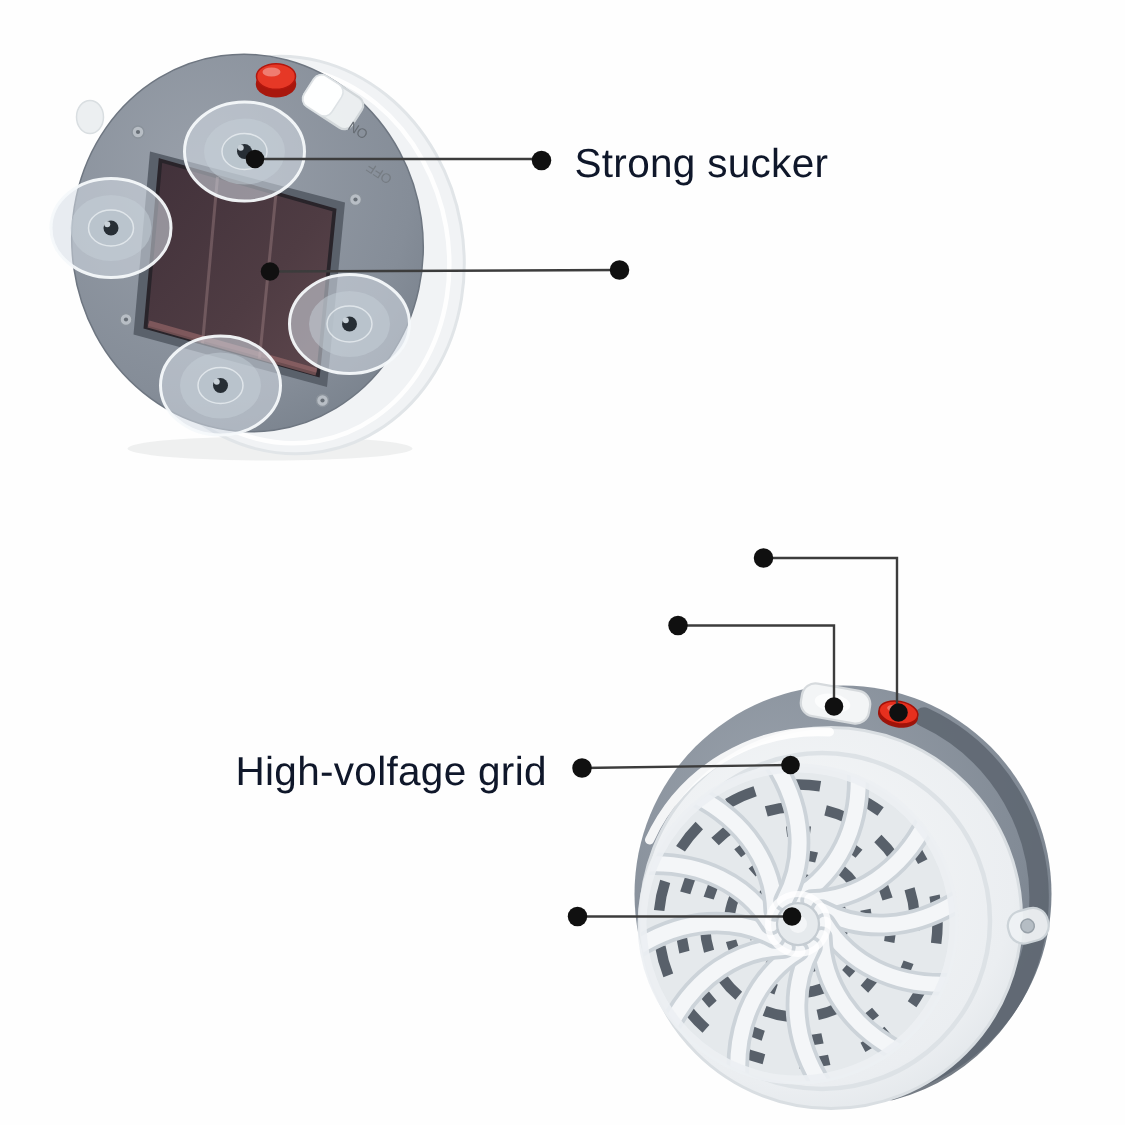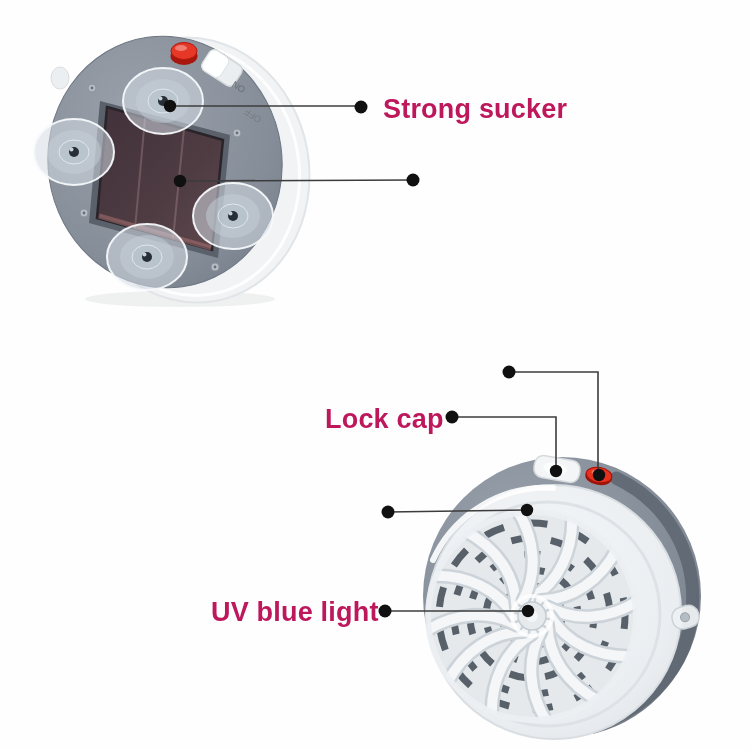--- a/index.html
+++ b/index.html
@@ -1,20 +1,20 @@
 <!DOCTYPE html>
 <html><head>
 <meta charset="utf-8">
 <style>
   html,body{margin:0;padding:0;background:#ffffff;}
   #stage{position:relative;width:750px;height:750px;background:#fefefe;overflow:hidden;
          font-family:"Liberation Sans", sans-serif;}
   #artwork{position:absolute;left:0;top:0;width:750px;height:750px;}
-  .callout-label{position:absolute;font-size:27px;line-height:30px;color:#be185d;
-                 letter-spacing:0.2px;white-space:nowrap;font-weight:bold;}
+  .callout-label{position:absolute;font-size:27px;line-height:30px;color:#0f172a;
+                 letter-spacing:0.2px;white-space:nowrap;}
 </style>
 </head>
 <body>
 
 <div id="stage">
 
 <svg id="artwork" viewBox="0 0 750 750" xmlns="http://www.w3.org/2000/svg">
   <defs>
     <radialGradient id="gradFaceTop" cx="40%" cy="30%" r="85%">
       <stop offset="0%" stop-color="#99a0aa"></stop>
@@ -170,15 +170,14 @@
     <circle cx="388" cy="512" r="6.5" stroke="none"></circle>
     <circle cx="527" cy="510" r="6.2" stroke="none"></circle>
 
     <path fill="none" d="M385 611 H528"></path>
     <circle cx="385" cy="611" r="6.5" stroke="none"></circle>
     <circle cx="528" cy="611" r="6.2" stroke="none"></circle>
   </g>
 </svg>
 
   <div class="callout-label" style="left:383px; top:94px;">Strong sucker</div>
-  <div class="callout-label" style="left:325px; top:404px;">Lock cap</div>
-  <div class="callout-label" style="left:211px; top:597px;">UV blue light</div>
+  <div class="callout-label" style="left:157px; top:499px;">High-volfage grid</div>
 </div>
 
 </body></html>

